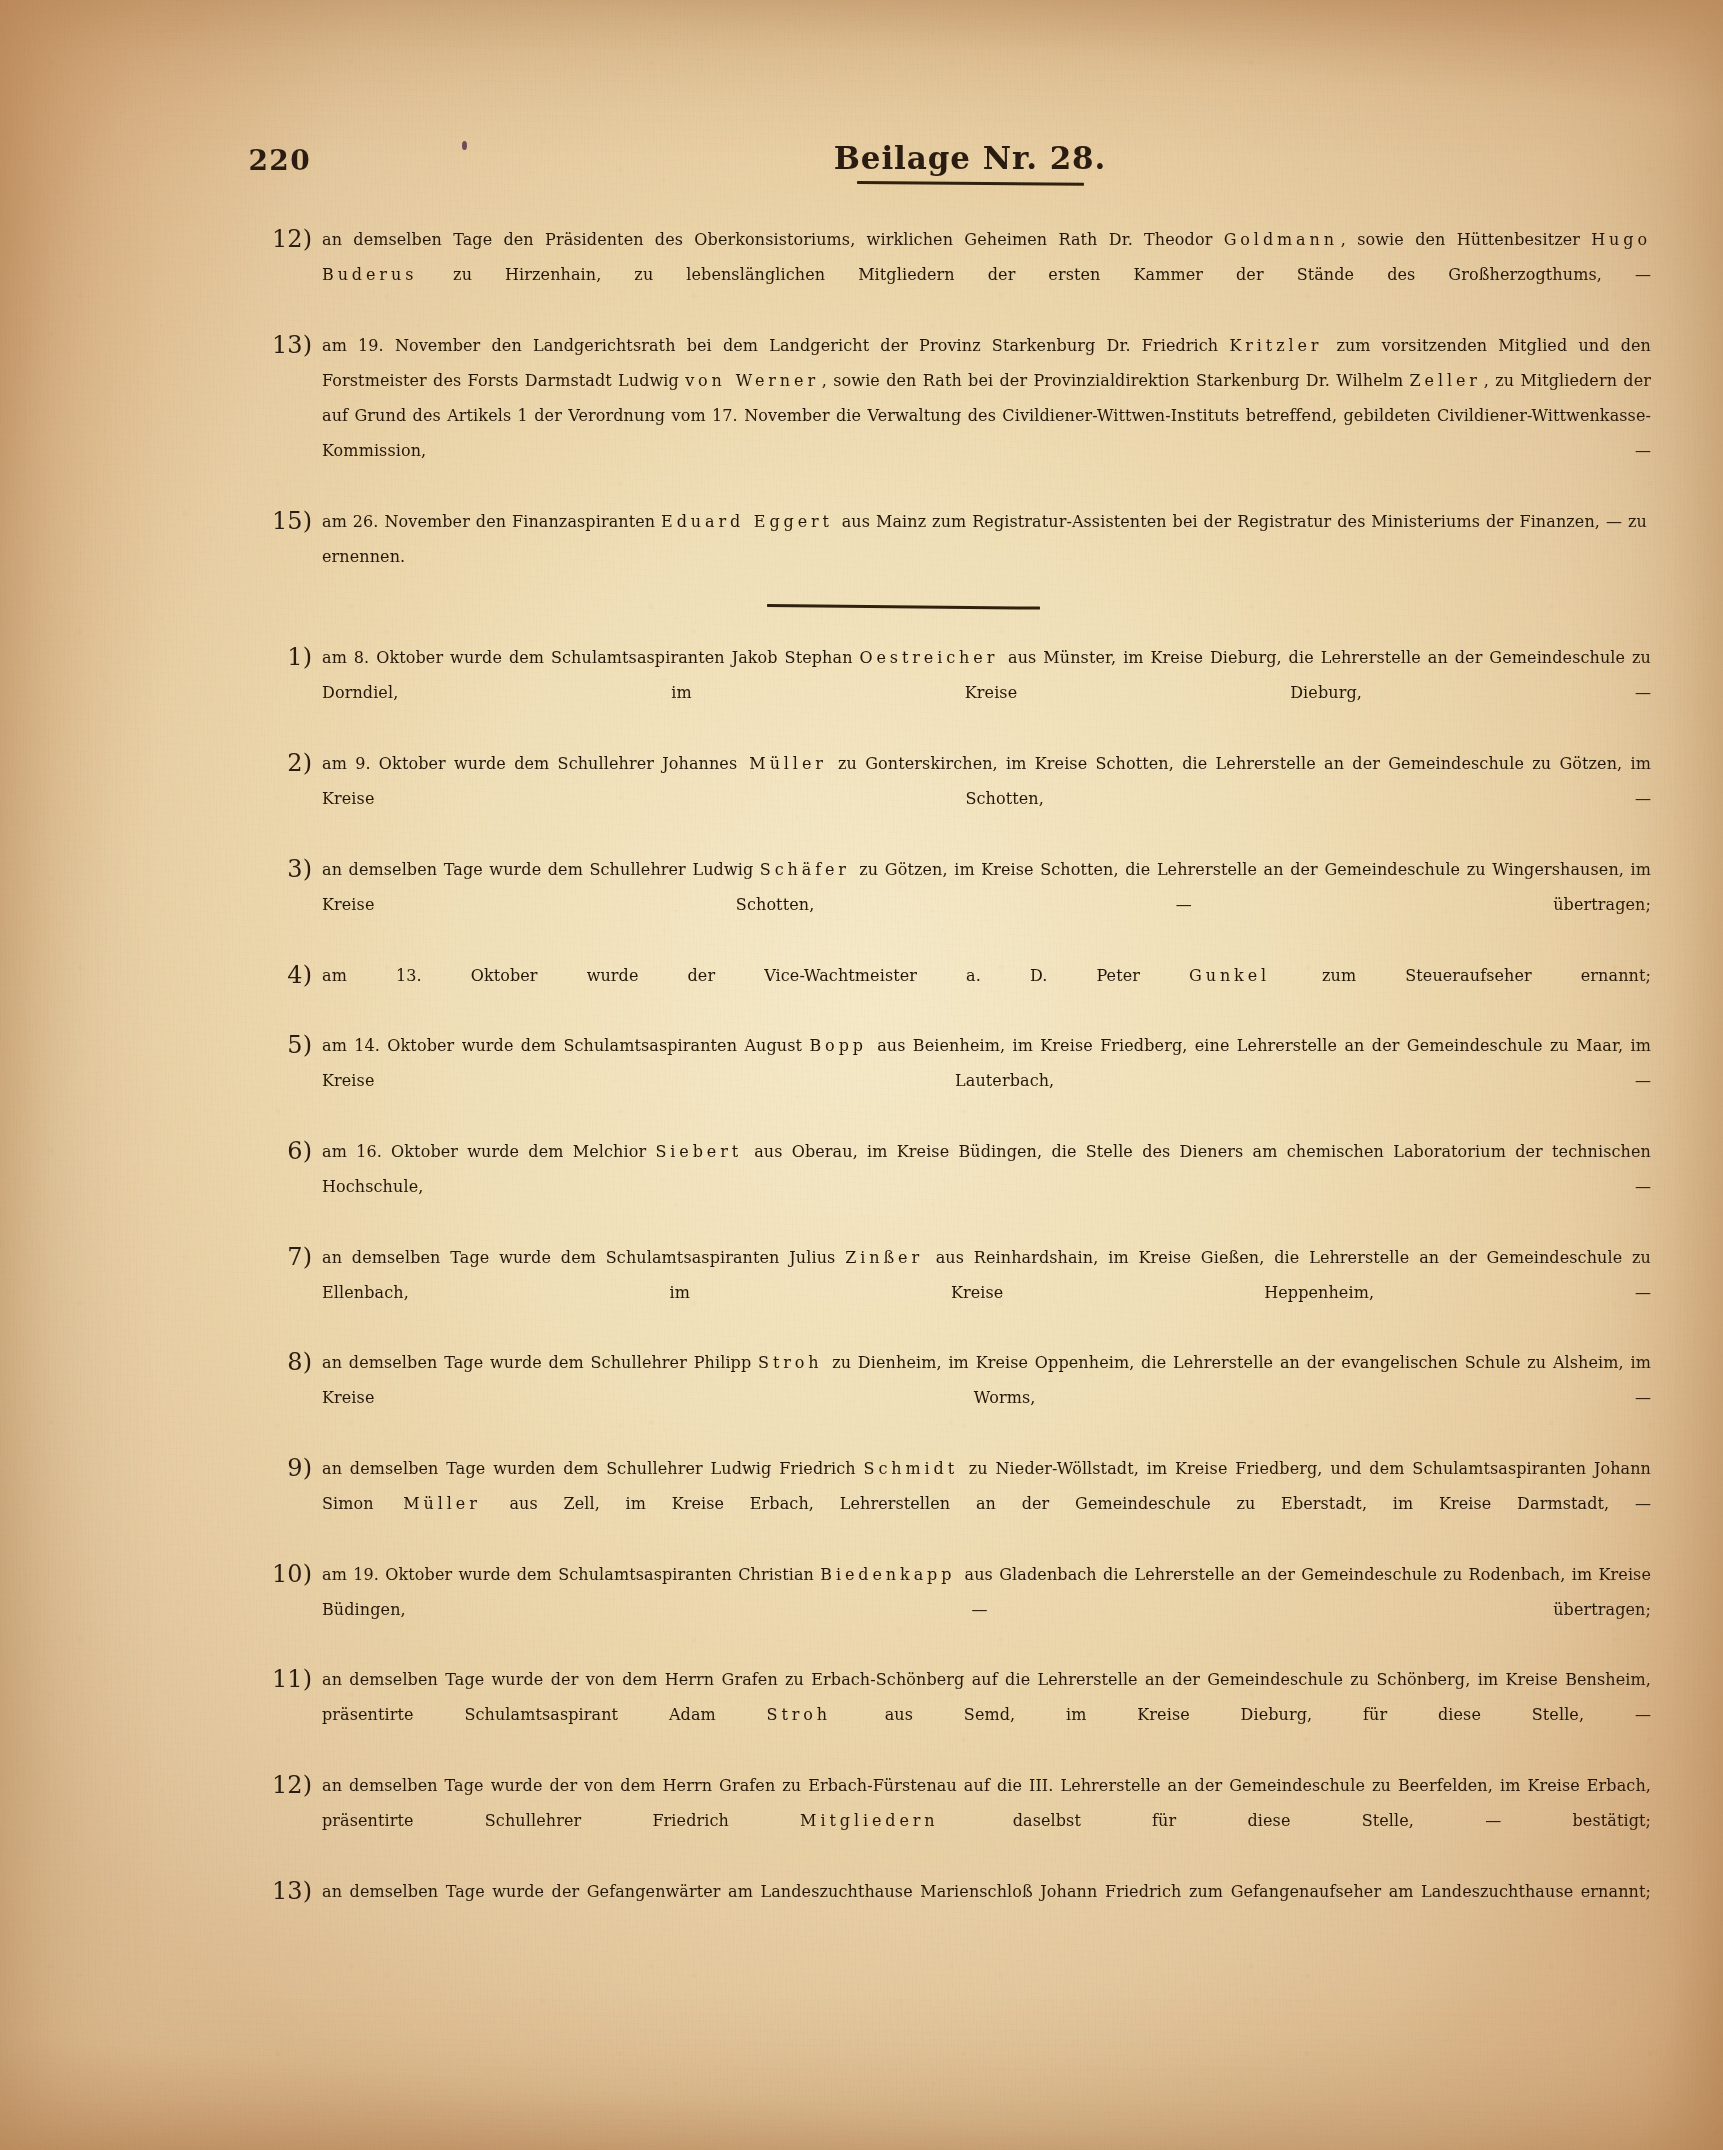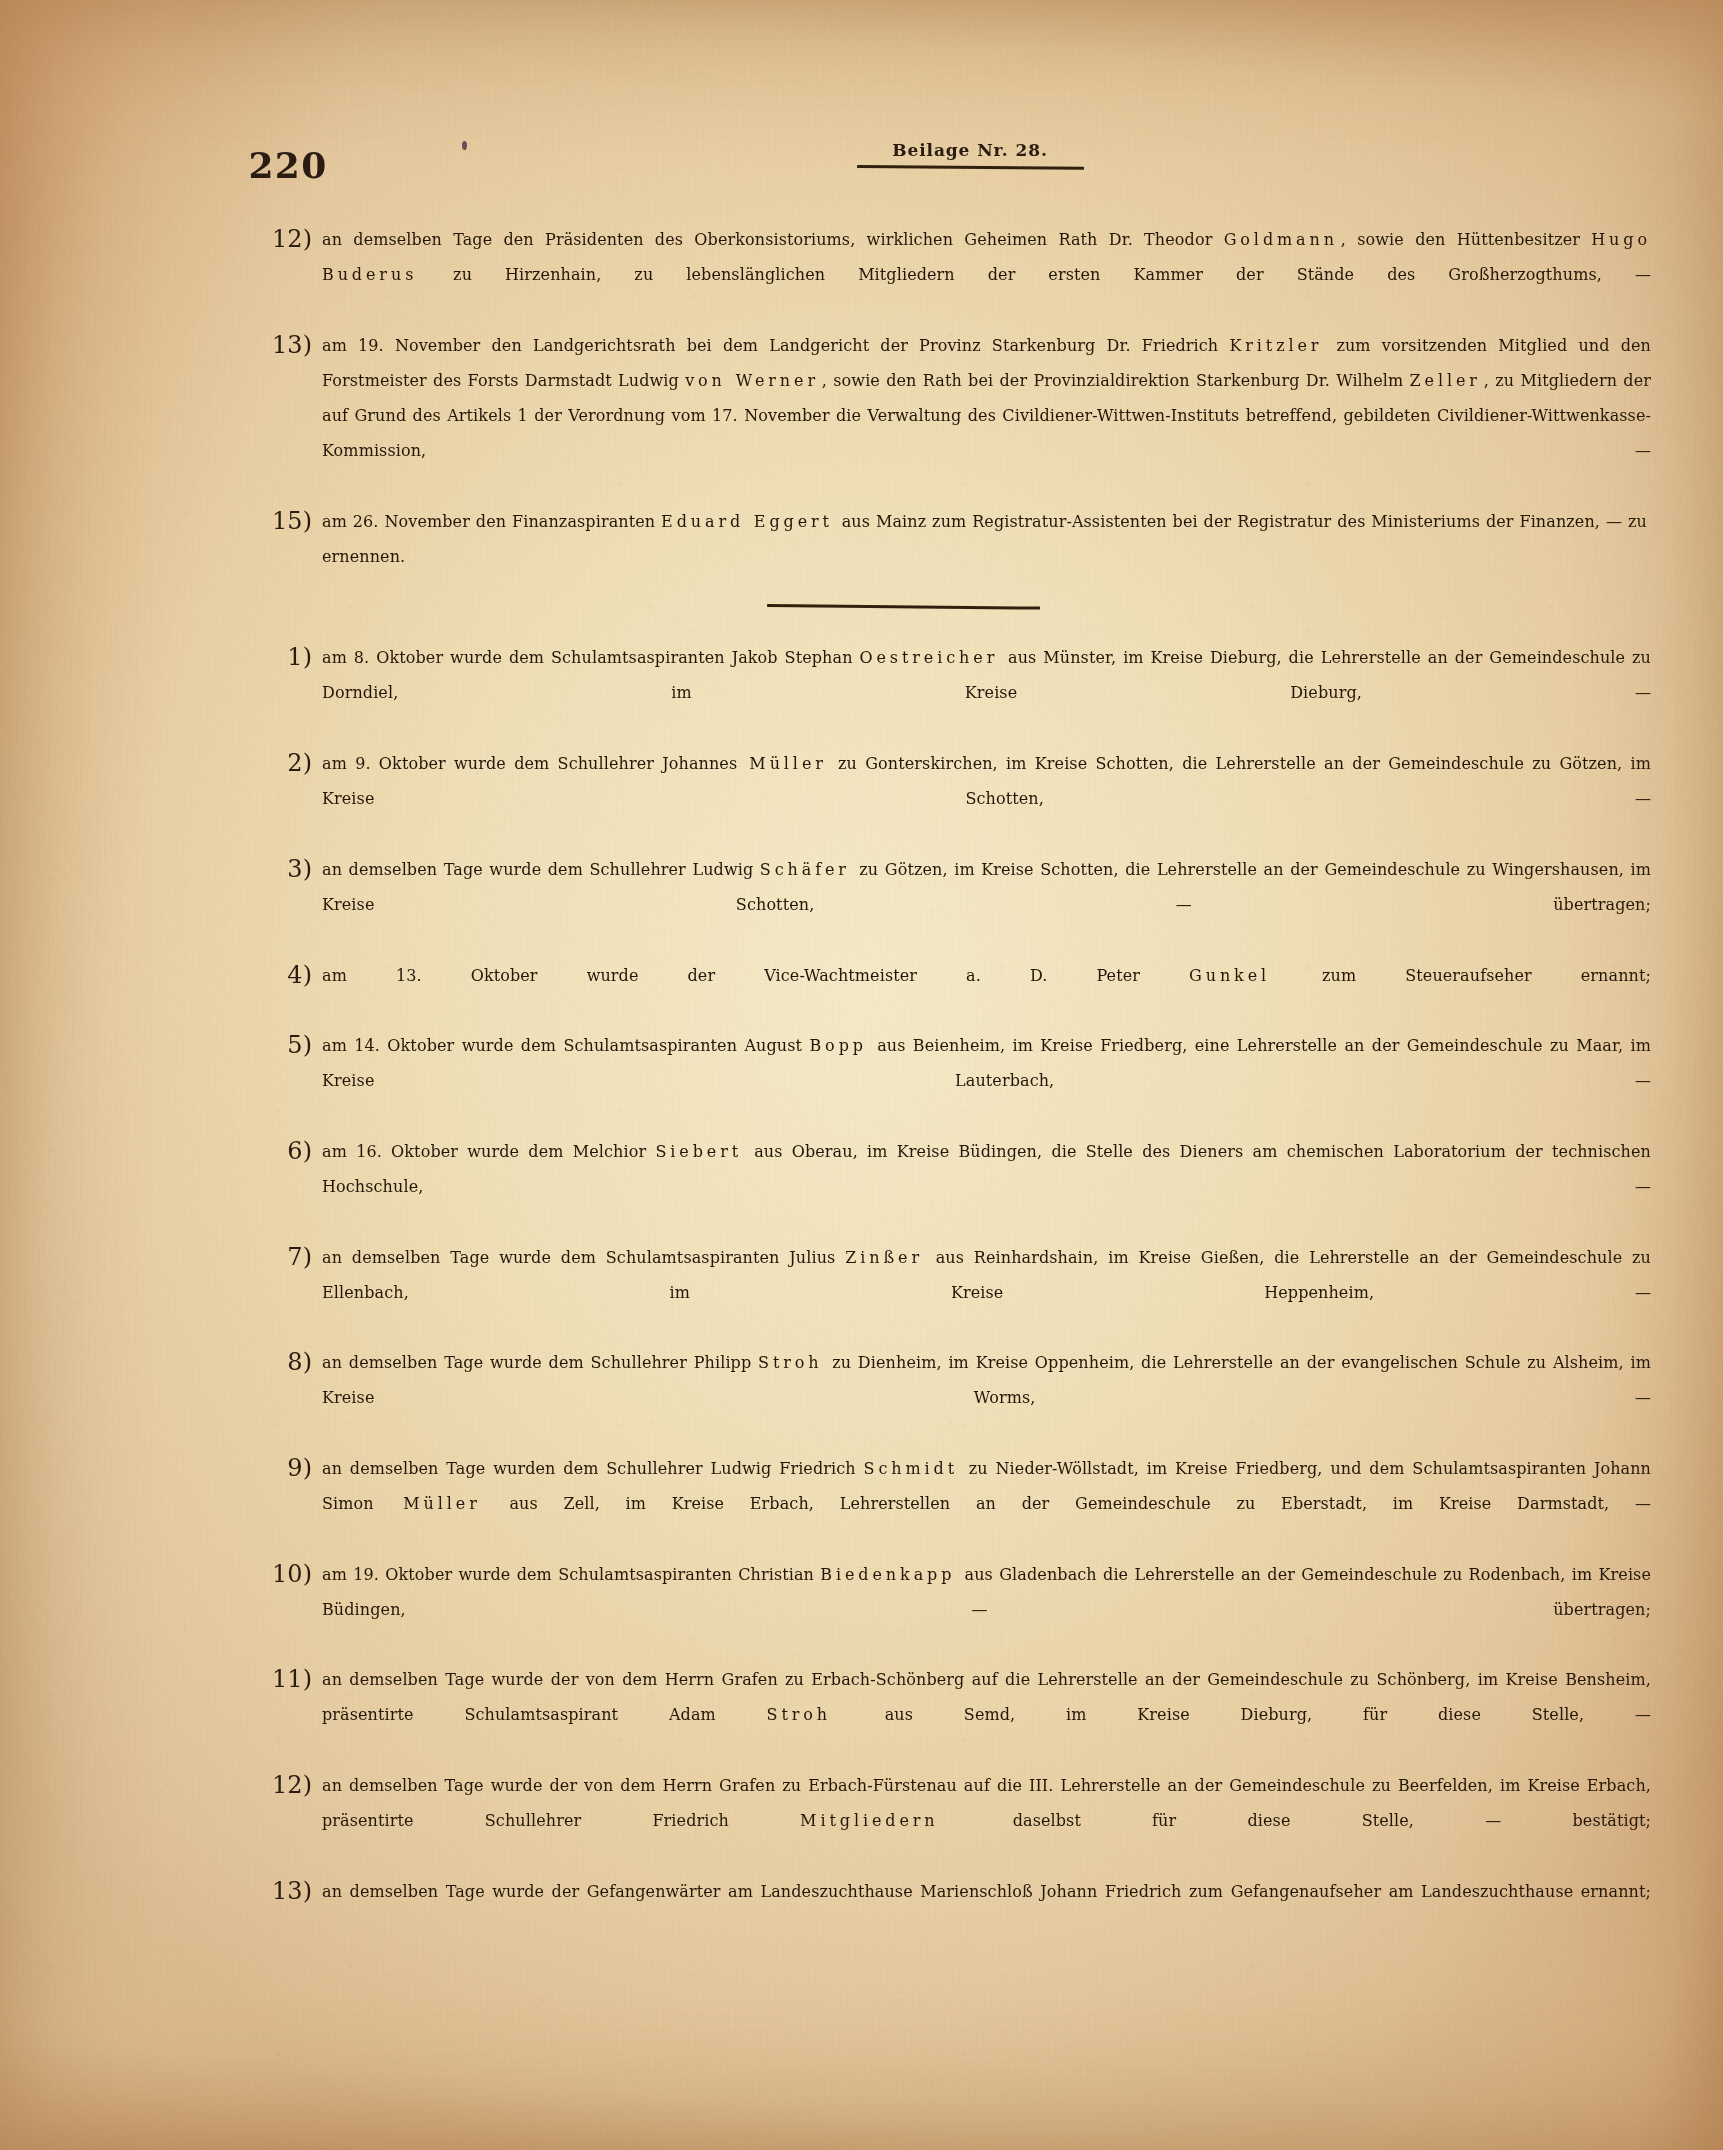--- a/index.html
+++ b/index.html
@@ -84,34 +84,34 @@
 
   
   .runhead {
     position: relative;
     height: 61px;
   }
   .folio {
     position: absolute;
     left: -3.6px;
     top: 4.3px;
-    font-size: 36px;
+    font-size: 28px;
     font-weight: 700;
     letter-spacing: 1.4px;
     color: #2a1c10;
   }
   .runtitle-wrap {
     position: absolute;
     left: 550px;
     top: 0px;
     width: 336px;
     text-align: center;
   }
   .runtitle {
-    font-size: 17px;
+    font-size: 31px;
     font-weight: 700;
     letter-spacing: 0.9px;
     white-space: nowrap;
     color: #2a1c10;
   }
   .runrule {
     margin: 5px auto 0 auto;
     width: 227px;
     height: 2.9px;
     background: #30210f;

